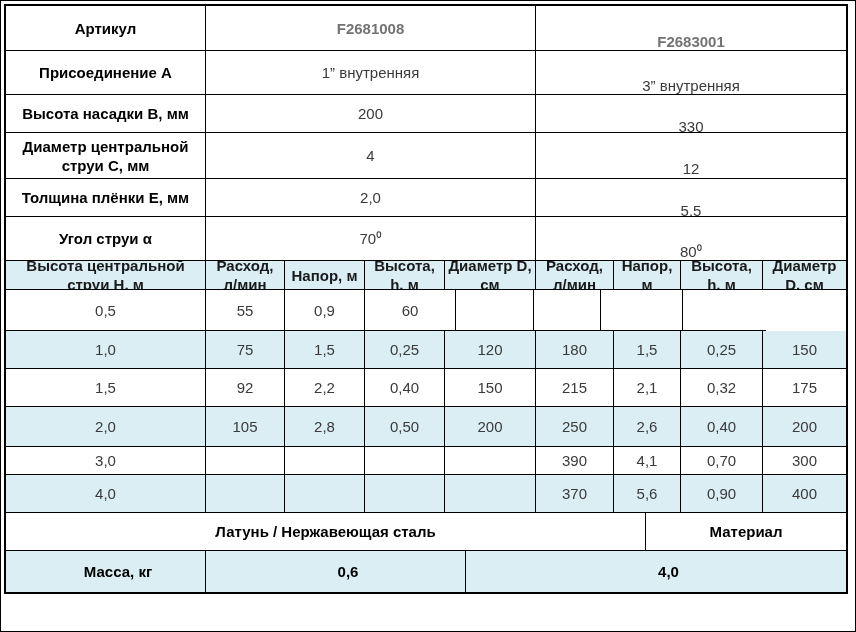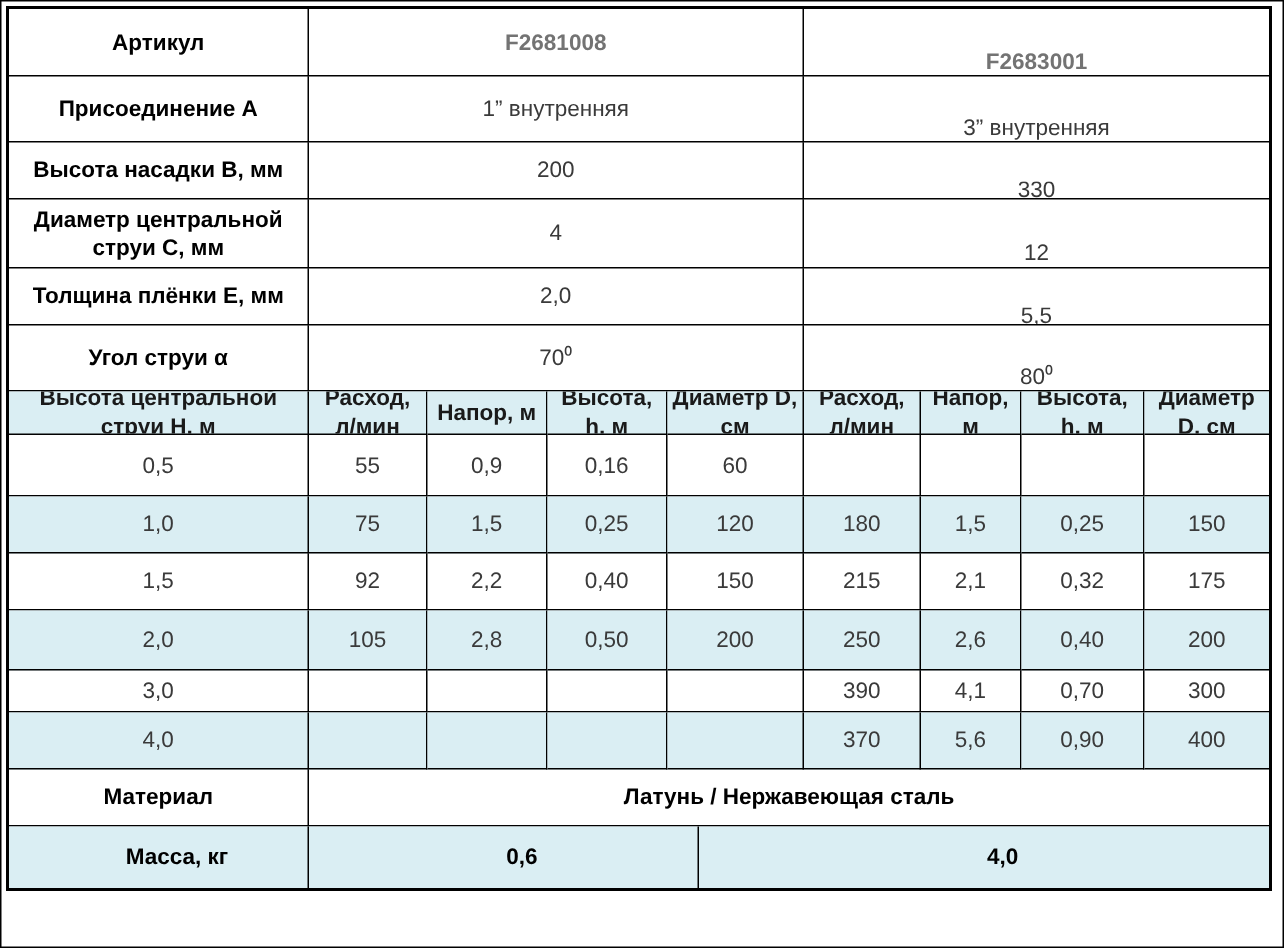--- a/index.html
+++ b/index.html
@@ -76,21 +76,20 @@
       <div class="cell w5 head">Расход, л/мин</div>
       <div class="cell w6 head">Напор, м</div>
       <div class="cell w7 head">Высота, h, м</div>
       <div class="cell w8 head">Диаметр D, см</div>
     </div>
 
     <div class="row" style="height:41px">
       <div class="cell w-l">0,5</div>
       <div class="cell w1">55</div>
       <div class="cell w2">0,9</div>
-      <div class="cell w3">0,16</div>
       <div class="cell w4">60</div>
       <div class="cell w5"></div>
       <div class="cell w6"></div>
       <div class="cell w7"></div>
       <div class="cell w8"></div>
     </div>
     <div class="row" style="height:38px">
       <div class="cell w-l alt">1,0</div>
       <div class="cell w1 alt">75</div>
       <div class="cell w2 alt">1,5</div>
@@ -140,22 +139,22 @@
       <div class="cell w2 alt"></div>
       <div class="cell w3 alt"></div>
       <div class="cell w4 alt"></div>
       <div class="cell w5 alt">370</div>
       <div class="cell w6 alt">5,6</div>
       <div class="cell w7 alt">0,90</div>
       <div class="cell w8 alt">400</div>
     </div>
 
     <div class="row" style="height:38px">
+      <div class="cell full bold">Латунь / Нержавеющая сталь</div>
       <div class="cell w-l bold">Материал</div>
-      <div class="cell full bold">Латунь / Нержавеющая сталь</div>
     </div>
 
     <div class="row" style="height:41px">
       <div class="cell w-l bold alt">Масса, кг</div>
       <div class="cell m1 bold alt">0,6</div>
       <div class="cell m2 bold alt">4,0</div>
     </div>
 
   </div>
 </div>

